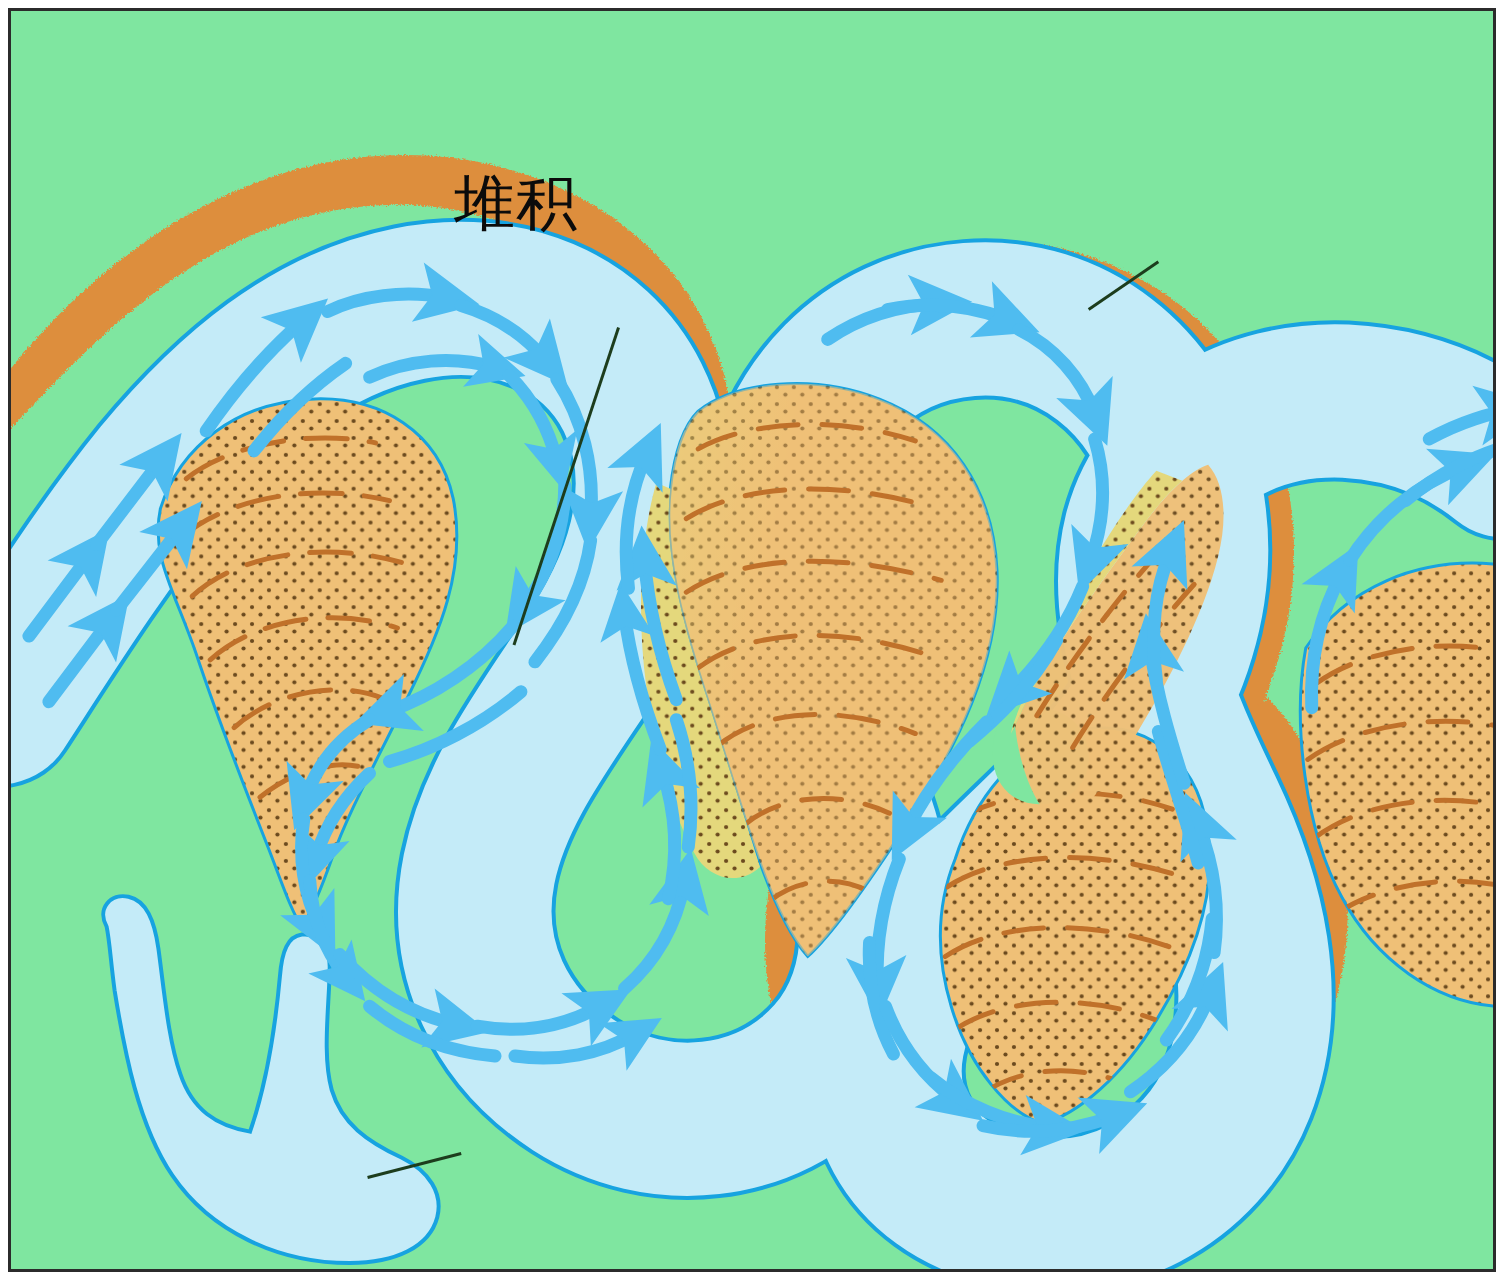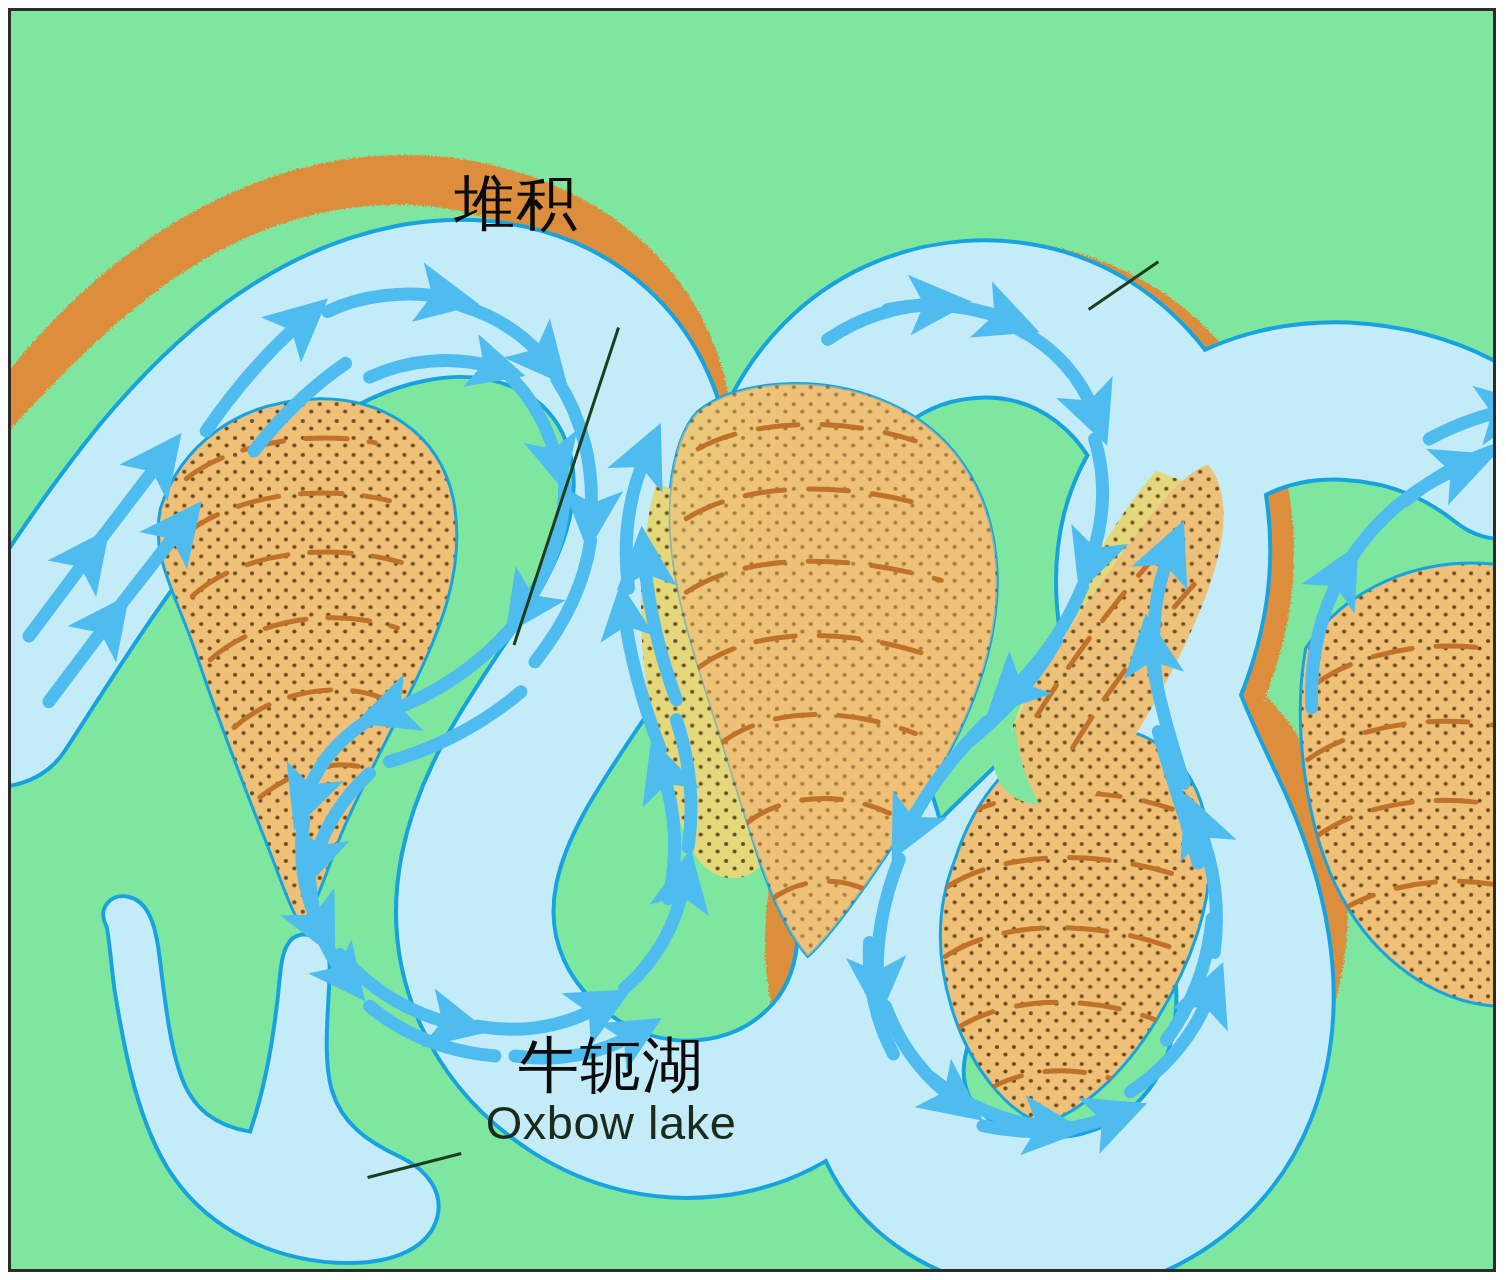--- a/index.html
+++ b/index.html
@@ -396,20 +396,16 @@
           </g>
 
         </g>
       </svg>
 
       <div class="lbl" id="deposition-label">
         <span class="cn">堆积</span>
       </div>
 
 
-      <div class="lbl" id="oxbow-label">
-        <span class="cn">牛轭湖</span>
-        <span class="en">Oxbow lake</span>
-      </div>
 
     </div>
   </div>
 </div>
 
 </body></html>

